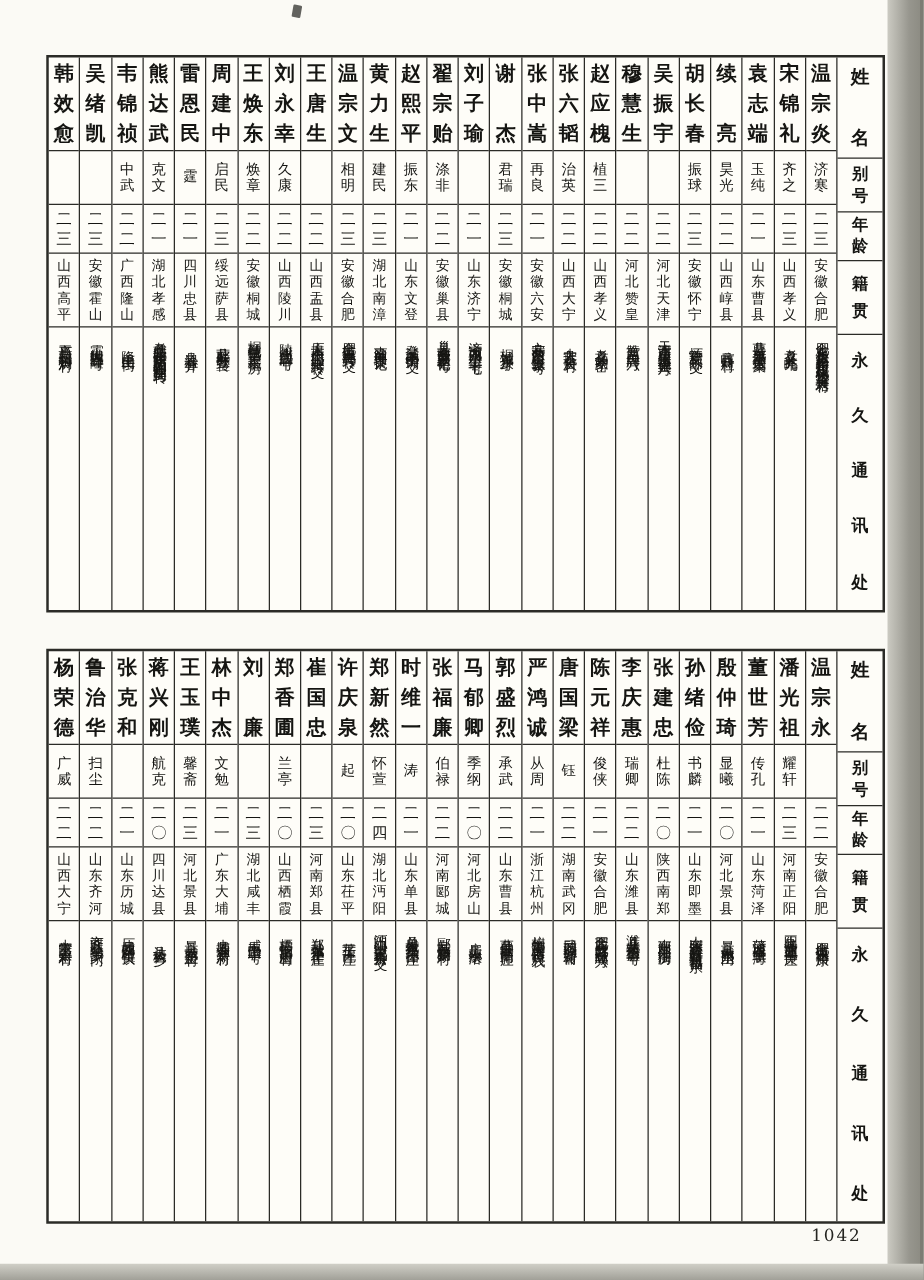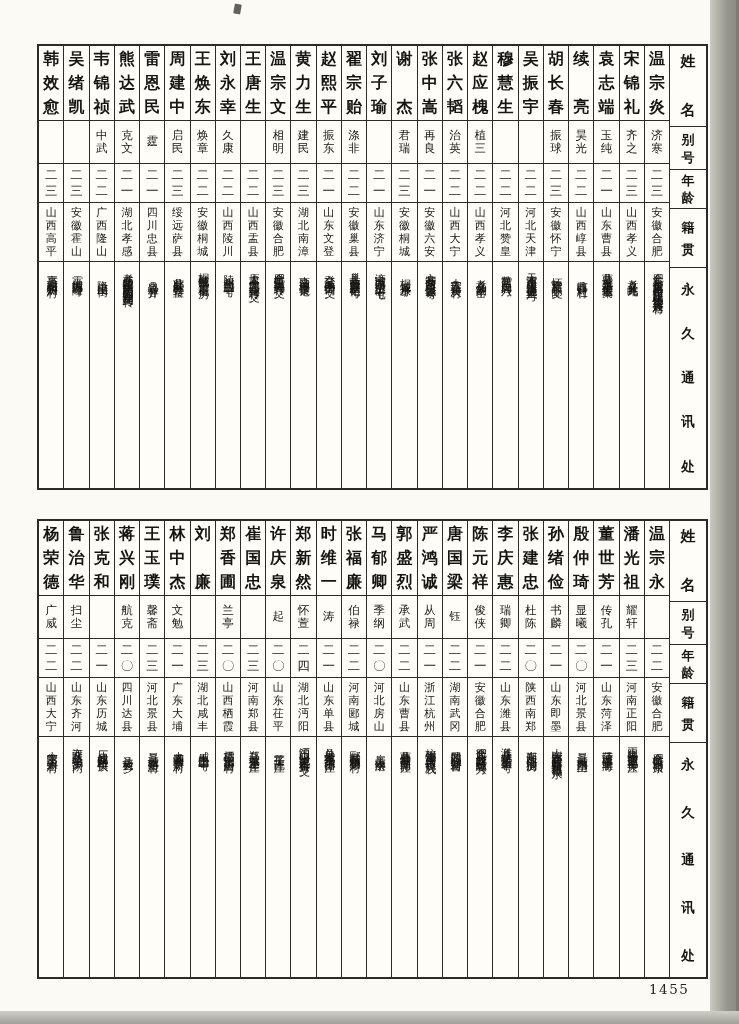--- a/index.html
+++ b/index.html
@@ -1333,14 +1333,14 @@
           <span class="ch">西</span>
           <span class="ch">大</span>
           <span class="ch">宁</span>
         </div>
     <div class="cell c-addr">
       <div class="addr">大宁第三区木岩村</div>
     </div>
   </div>
 </div>
 
-  <div class="pagenum">1455</div>
+  <div class="pagenum">1042</div>
 </div>
 
 </body></html>

